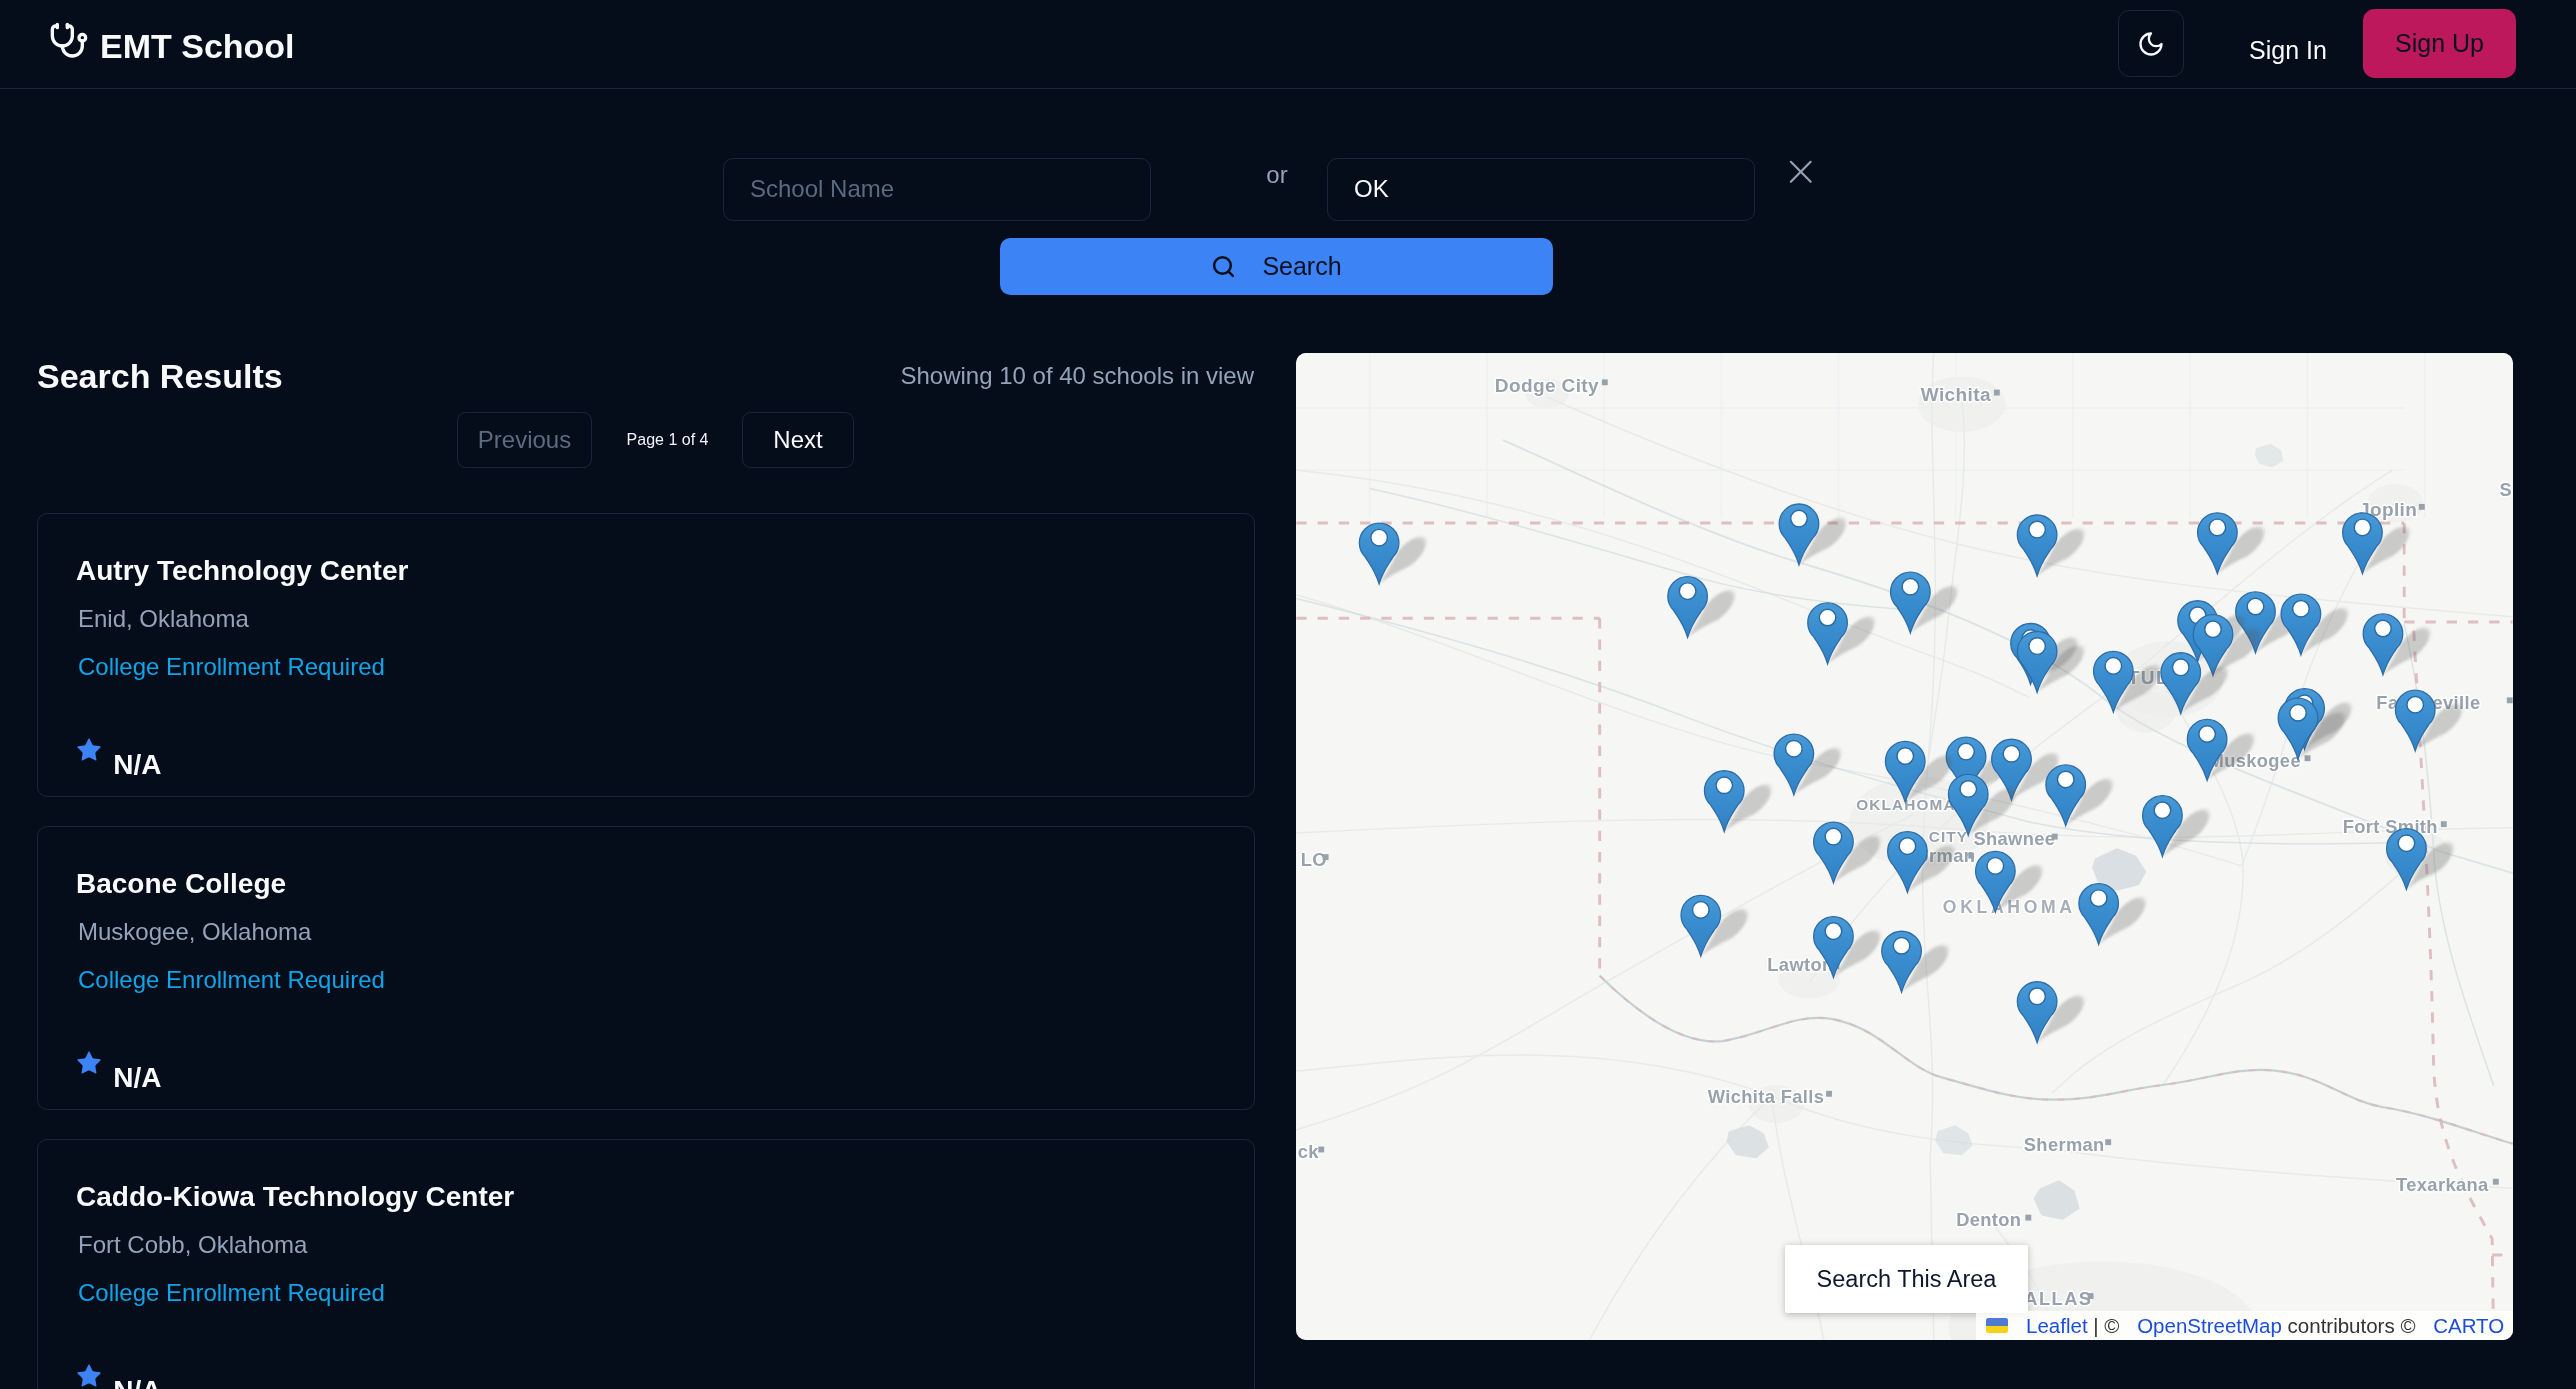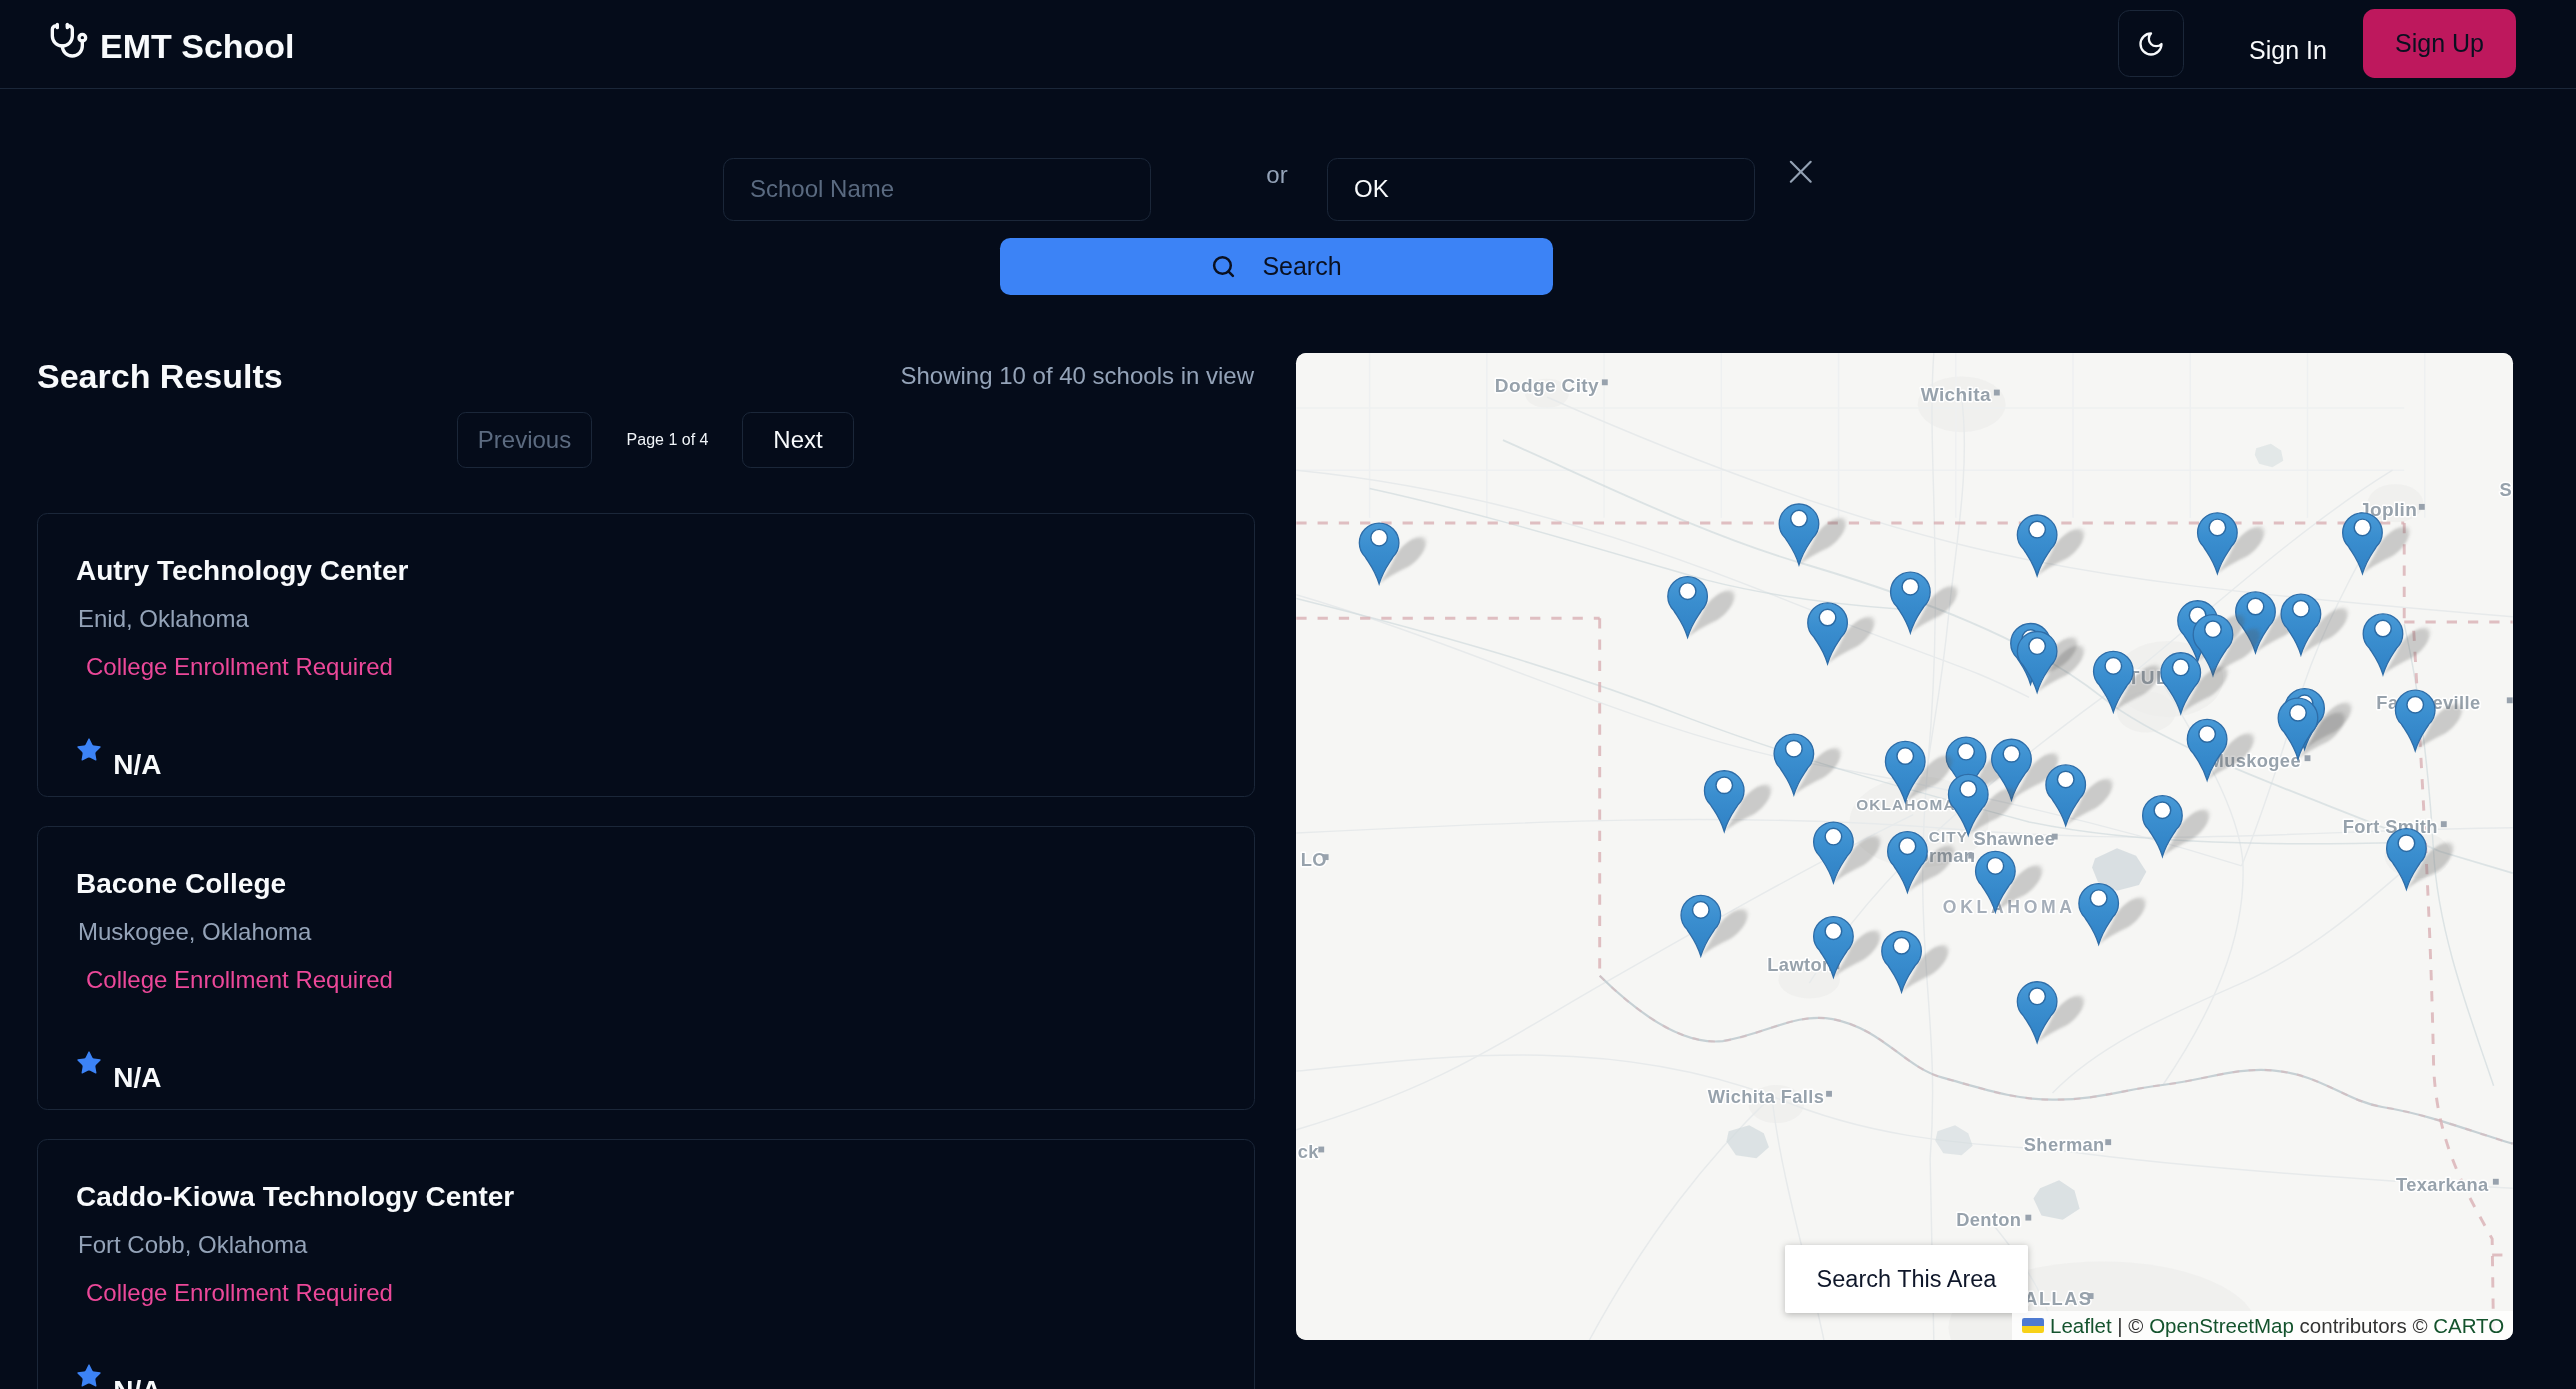--- a/index.html
+++ b/index.html
@@ -22,28 +22,28 @@
 #res-title{position:absolute;left:37px;top:359px;font-size:34px;font-weight:bold;color:#f8fafc;line-height:34px;}
 #res-count{position:absolute;left:1254px;top:364px;width:0;font-size:24px;color:#94a3b8;line-height:24px;display:flex;justify-content:flex-end;white-space:nowrap;}
 #res-count span{flex:0 0 auto;text-align:right;}
 #prevbtn{position:absolute;left:457px;top:412px;width:135px;height:56px;border:1.5px solid #1b2739;border-radius:8.8px;color:#5c6b80;font-size:24px;display:flex;align-items:center;justify-content:center;}
 #pagetx{position:absolute;left:607px;top:412px;width:121px;height:56px;color:#f1f5f9;font-size:16px;display:flex;align-items:center;justify-content:center;white-space:nowrap;}
 #nextbtn{position:absolute;left:742px;top:412px;width:112px;height:56px;border:1.5px solid #1b2739;border-radius:8.8px;color:#f8fafc;font-size:24px;display:flex;align-items:center;justify-content:center;}
 
 .card{position:absolute;left:37px;width:1218px;height:284px;border:1.5px solid #1b2739;border-radius:10.3px;}
 .card .t{position:absolute;left:38px;top:43px;font-size:28px;font-weight:bold;color:#f8fafc;line-height:28px;}
 .card .l1{position:absolute;left:40px;top:93px;font-size:24px;color:#94a3b8;line-height:24px;}
-.card .l2{position:absolute;left:48px;top:141px;font-size:24px;color:#ec4899;line-height:24px;}
+.card .l2{position:absolute;left:40px;top:141px;font-size:24px;color:#0ea5e9;line-height:24px;}
 .card .rate{position:absolute;left:37px;top:207px;display:flex;align-items:center;}
 .card .rate .na{margin-left:10.3px;font-size:28px;font-weight:bold;color:#f8fafc;position:relative;top:2.9px;margin-top:25px;}
 
 #map{position:absolute;left:1296px;top:353px;width:1217px;height:987px;background:#f6f6f4;border-radius:10.3px;overflow:hidden;}
 #areabtn{position:absolute;left:489px;top:892px;width:243px;height:68px;background:#ffffff;border-radius:2px;box-shadow:0 1.5px 7.3px rgba(0,0,0,0.25);display:flex;align-items:center;justify-content:center;font-size:23.5px;color:#0f172a;}
 #attrib{position:absolute;right:0;bottom:0;height:29px;background:rgba(255,255,255,0.82);display:flex;align-items:center;font-size:20.5px;color:#333;padding:0 8.8px 0 10.3px;white-space:nowrap;}
-#attrib a{color:#14532d;text-decoration:none;}
+#attrib a{color:#1d4ed8;text-decoration:none;margin-left:12px;}
 #attrib .flag{display:inline-block;width:22px;height:15.4px;border-radius:2.2px;overflow:hidden;margin-right:5.9px;position:relative;top:0px;}
 #attrib .flag .b{display:block;width:22px;height:8px;background:#4e7ad1;}
 #attrib .flag .y{display:block;width:22px;height:7.3px;background:#f7d117;}
 </style></head>
 <body>
 <div id="header">
   <svg id="logo-ico" width="40" height="40" viewBox="0 0 24 24" fill="none" stroke="#f8fafc" stroke-width="2" stroke-linecap="round" stroke-linejoin="round">
       <path d="M11 2v2"></path>
       <path d="M5 2v2"></path>
       <path d="M5 3H4a2 2 0 0 0-2 2v4a6 6 0 0 0 12 0V5a2 2 0 0 0-2-2h-1"></path>

